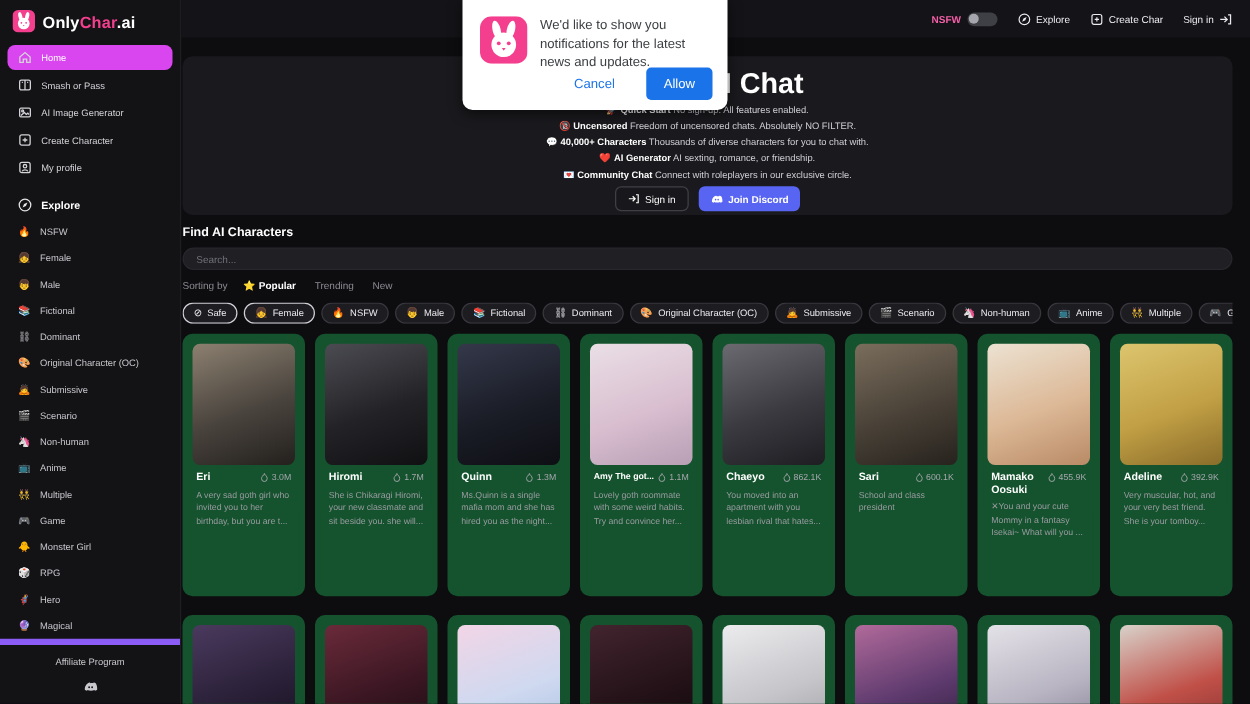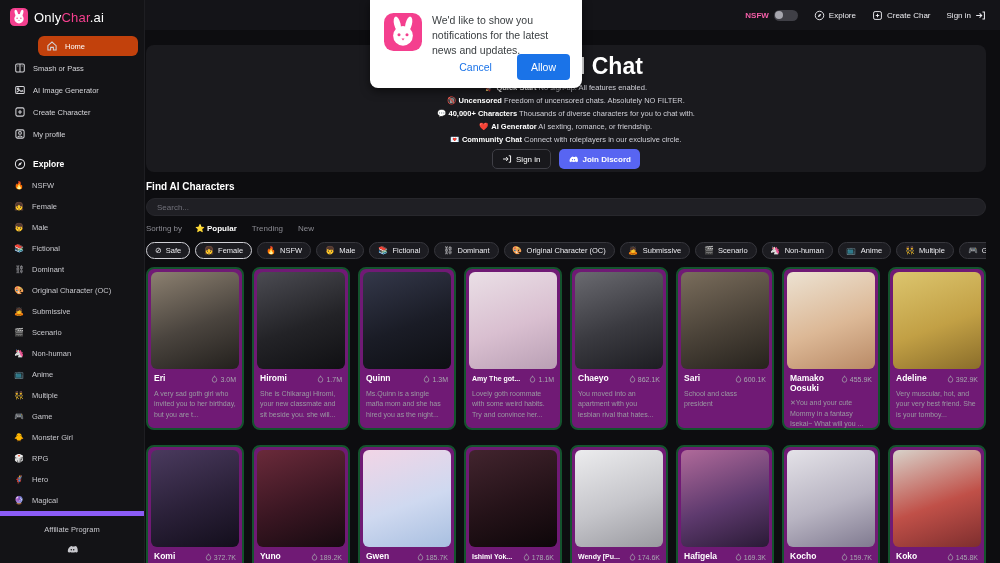--- a/index.html
+++ b/index.html
@@ -3,26 +3,26 @@
 <meta charset="utf-8">
 <style>
   * { box-sizing: border-box; margin: 0; padding: 0; }
   html,body { width:1000px; height:563px; overflow:hidden; background:#0d0d10;
     font-family:"Liberation Sans", sans-serif; position:relative; }
 
   
   .sidebar { position:absolute; left:0; top:0; width:145px; height:563px;
     background:#131316; border-right:1px solid #1e1e22; display:flex; flex-direction:column; z-index:5; }
   .logo-row { display:flex; align-items:center; gap:6px; padding:8px 10px 6px; cursor:pointer; }
-  .logo-text { font-size:13px; font-weight:normal; color:#fff; letter-spacing:.2px; }
+  .logo-text { font-size:13px; font-weight:bold; color:#fff; letter-spacing:.2px; }
   .logo-text .pink { color:#f43f8e; }
   .menu { padding:4px 6px 2px; }
   .menu-item { display:flex; align-items:center; gap:7px; padding:4px 8px; border-radius:6px;
     color:#d4d4d8; font-size:7.5px; margin-bottom:2px; cursor:pointer; }
-  .menu-item.on { background:#c2410c; color:#fff;margin-left:32px; }
+  .menu-item.on { background:#d946ef; color:#fff; }
   .menu-item svg { flex:0 0 auto; }
   .explore-head { display:flex; align-items:center; gap:7px; padding:10px 14px 5px; color:#fff;
     font-weight:bold; font-size:8.5px; }
   .tag-item { display:flex; align-items:center; gap:7px; padding:0 14px; height:21px;
     color:#c8c8cd; font-size:7.5px; cursor:pointer; }
   .tag-emoji { font-size:8px; width:11px; text-align:center; }
   .sidebar-footer { margin-top:auto; border-top:5px solid #8b5cf6; padding:9px 0 8px; text-align:center; }
   .affiliate { color:#c8c8cd; font-size:7.5px; cursor:pointer; }
   .sb-discord { margin-top:9px; color:#c8c8cd; cursor:pointer; }
 
@@ -59,21 +59,21 @@
   .sort-opt { cursor:pointer; display:inline-flex; gap:2px; }
   .sort-opt.on { color:#fff; font-weight:bold; }
   .chips { margin-top:9px; display:flex; gap:5px; overflow:hidden; }
   .chip { display:inline-flex; align-items:center; gap:4px; height:17px; padding:0 8px;
     background:#1c1c21; border:1px solid #37373d; border-radius:9px; font-size:7.5px;
     color:#ececf0; white-space:nowrap; cursor:pointer; flex:0 0 auto; }
   .chip.on { border-color:#d0d0d6; }
   .chip .c-emoji { font-size:8px; }
 
   .grid { margin-top:8px; display:grid; grid-template-columns:repeat(8,1fr); column-gap:8px; row-gap:15px; }
-  .card { background:#701a75; border:2px solid #14532d; border-radius:8px; height:163px;
+  .card { background:#14532d; border:5px solid #14532d; border-radius:8px; height:210px;
     padding:3px; overflow:hidden; cursor:pointer; }
   .card-img { height:97px; border-radius:6px; background:#333; }
   .card-body { padding:5px 3px 0; }
   .name-row { display:flex; justify-content:space-between; align-items:flex-start; gap:3px; }
   .cname { font-size:8.5px; font-weight:bold; color:#fff; line-height:9.5px; }
   .cname.small { font-size:7px; }
   .count { display:flex; align-items:center; gap:2px; font-size:7px; color:#a8a8b0; white-space:nowrap; margin-top:1px; }
   .desc { margin-top:5px; font-size:7px; color:#9a9aa2; line-height:10.5px; max-height:32px; overflow:hidden; }
 
   

